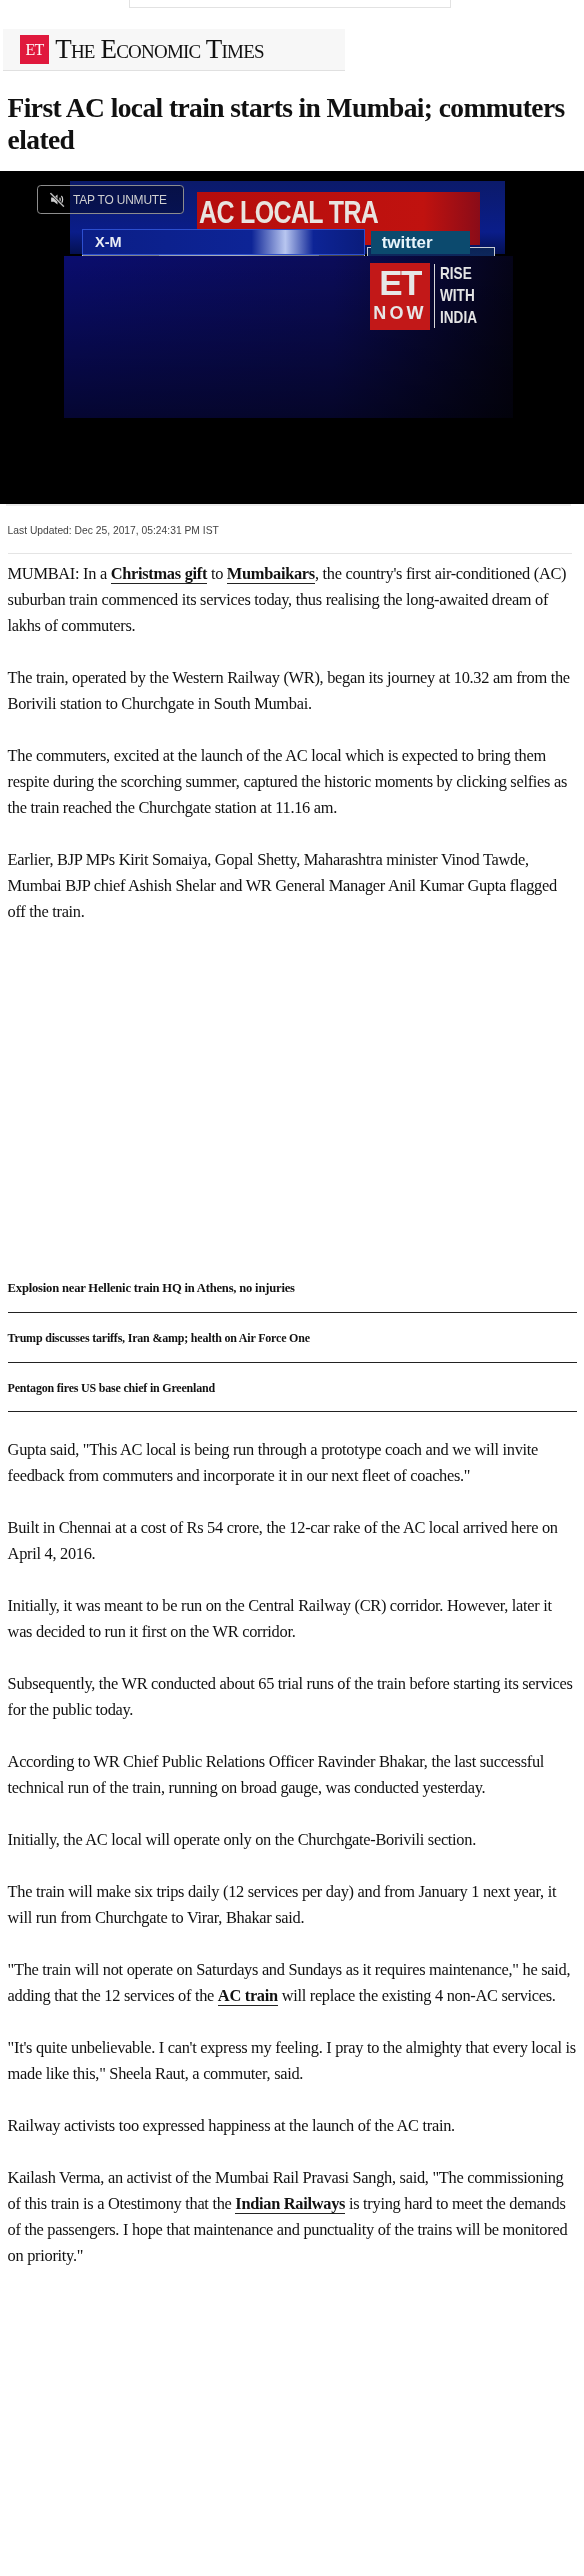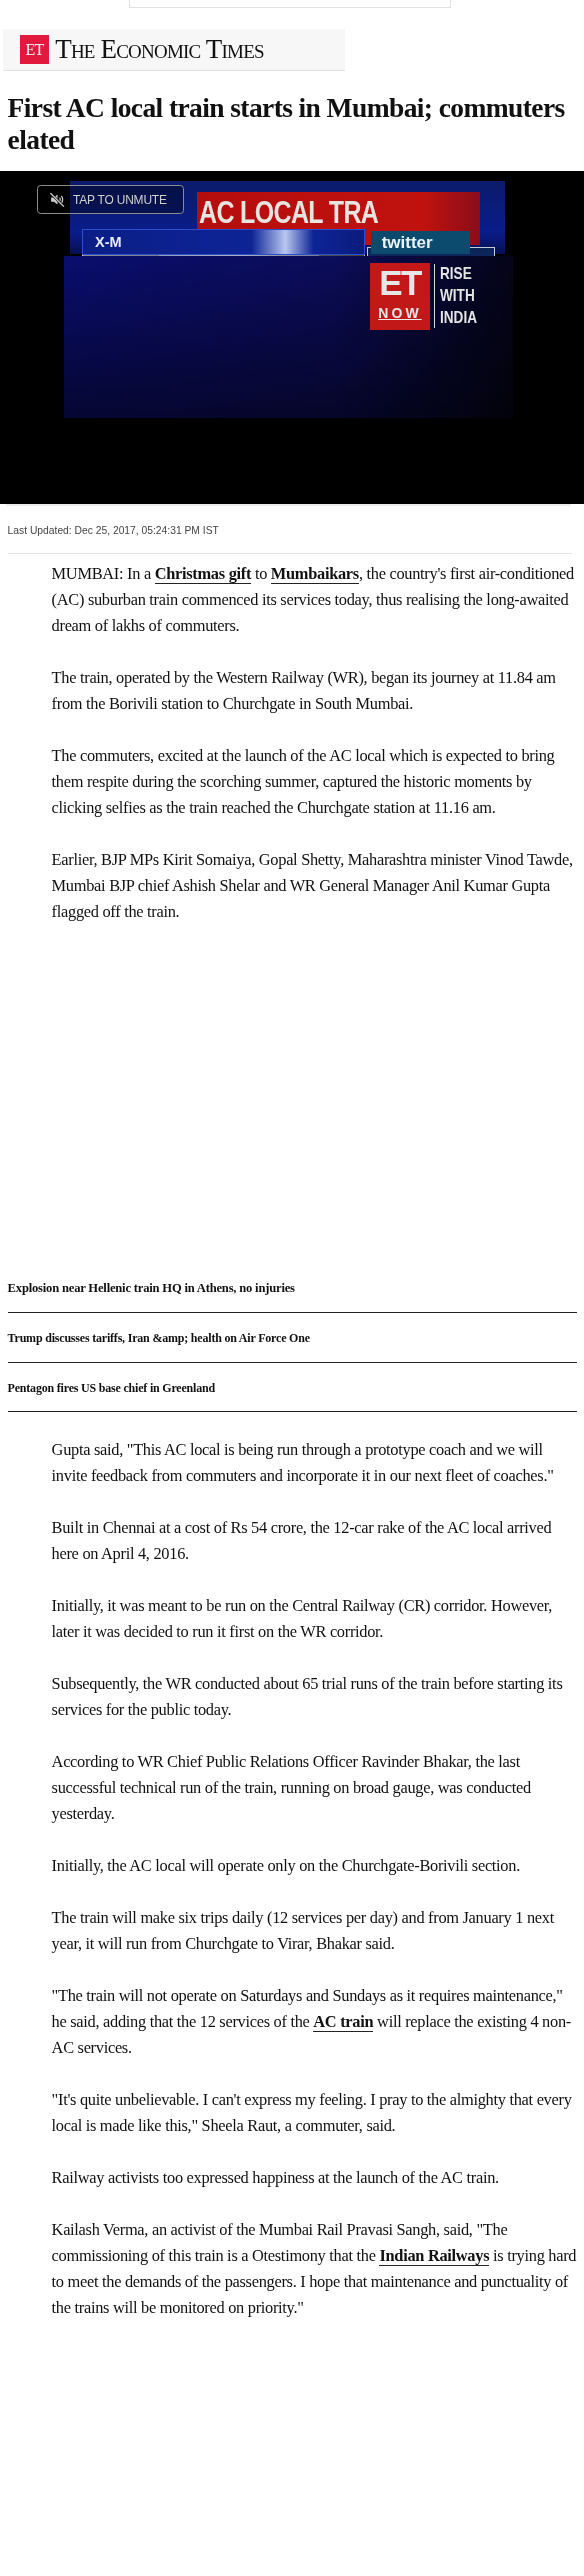--- a/index.html
+++ b/index.html
@@ -185,21 +185,21 @@
     position: absolute;
     left: 370px; top: 263px;
     width: 60px; height: 67px;
     background: #c21818;
     color: #e6e6e6;
     font-family: "Liberation Sans", sans-serif;
     font-weight: bold;
     text-align: center;
   }
   .etnow-et { font-size: 35px; line-height: 40px; letter-spacing: -1.5px; }
-  .etnow-now { font-size: 14px; line-height: 20px; letter-spacing: 3.1px; text-decoration: underline; }
+  .etnow-now { font-size: 18px; line-height: 20px; letter-spacing: 3.1px; }
   .etnow-divider {
     position: absolute; left: 434px; top: 264px; width: 0.8px; height: 64px; background: #d8d8d8;
   }
   .etnow-tagline {
     position: absolute;
     left: 440px; top: 263px;
     font-family: "Liberation Sans", sans-serif;
     font-weight: bold;
     font-size: 17px;
     line-height: 22px;
@@ -244,21 +244,21 @@
   .article-body {
     position: absolute;
     left: 7.6px; top: 561px;
     width: 569px;
     font-family: "Liberation Serif", serif;
     font-size: 16.4px;
     line-height: 26px;
     letter-spacing: -0.3px;
     color: #111;
   }
-  .article-body p { margin-bottom: 26px; margin-left: 44px; }
+  .article-body p { margin-bottom: 26px; }
   .article-body a {
     color: #111;
     font-weight: bold;
     text-decoration: none;
     border-bottom: 1.1px solid #222;
   }
   .ad-gap { height: 304px; }
   .related-list { margin-top: 0; margin-bottom: 24.4px; }
   .related-item {
     display: block;
@@ -331,21 +331,21 @@
   </div>
 </div>
 
 <div class="video-bottom-rule"></div>
 
 <div class="last-updated">Last Updated: Dec 25, 2017, 05:24:31 PM IST</div>
 <div class="meta-rule"></div>
 
 <div class="article-body">
   <p><span>MUMBAI: In a </span><a>Christmas gift</a><span> to </span><a>Mumbaikars</a><span>, the country's first air-conditioned (AC) suburban train commenced its services today, thus realising the long-awaited dream of lakhs of commuters.</span></p>
-  <p>The train, operated by the Western Railway (WR), began its journey at 11.84 am from the Borivili station to Churchgate in South Mumbai.</p>
+  <p>The train, operated by the Western Railway (WR), began its journey at 10.32 am from the Borivili station to Churchgate in South Mumbai.</p>
   <p>The commuters, excited at the launch of the AC local which is expected to bring them respite during the scorching summer, captured the historic moments by clicking selfies as the train reached the Churchgate station at 11.16 am.</p>
   <p>Earlier, BJP MPs Kirit Somaiya, Gopal Shetty, Maharashtra minister Vinod Tawde, Mumbai BJP chief Ashish Shelar and WR General Manager Anil Kumar Gupta flagged off the train.</p>
 
   <div class="ad-gap"></div>
 
   <div class="related-list">
     <a class="related-item first">Explosion near Hellenic train HQ in Athens, no injuries</a>
     <a class="related-item plain">Trump discusses tariffs, Iran &amp;amp; health on Air Force One</a>
     <a class="related-item plain">Pentagon fires US base chief in Greenland</a>
   </div>

